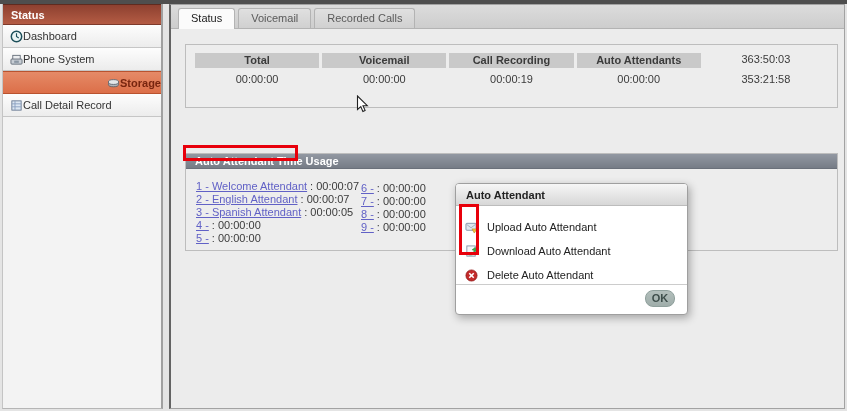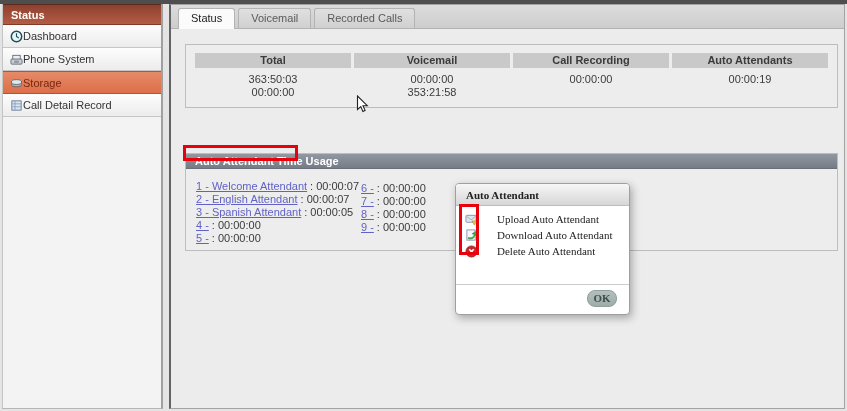--- a/index.html
+++ b/index.html
@@ -26,22 +26,22 @@
     background:linear-gradient(#8d4030,#b45c44);
     border-top:1px solid #5f2b1f; border-bottom:1px solid #7e3a2b;
   }
   .side-item {
     height:23px; display:flex; align-items:center; gap:0; padding-left:7px;
     background:linear-gradient(#fdfdfd,#ececec);
     border-bottom:1px solid #c6c6c6; color:#333; cursor:pointer;
   }
   .side-item.selected {
     background:linear-gradient(#e58a67,#dc6f49);
-    color:#78250f; font-weight:normal;
-    border-top:1px solid #b9532f; border-bottom:1px solid #b9532f;
+    color:#78250f; font-weight:bold;
+    border-top:1px solid #b9532f; border-bottom:1px solid #b9532f;justify-content:flex-end;
   }
   .icon13 { width:13px; height:13px; flex:0 0 13px; display:block; }
 
   
   .main {
     position:absolute; left:169px; top:4px; width:676px; height:405px;
     background:#ececec;
     border:1px solid #a2a2a2; border-left:2px solid #636363;
   }
   .tabbar {
@@ -62,50 +62,50 @@
     background:#ededed; border:1px solid #bdbdbd;
   }
   #total-usage { top:39px; height:64px; }
   #attendant-usage { top:115px; height:98px;margin-top:33px; }
   .section-header {
     height:15px; line-height:15px; padding-left:9px;
     color:#fff; font-weight:bold;
     background:linear-gradient(#9298a2,#767c86);
     border-bottom:1px solid #6a707a;
   }
-  .usage-table { margin:8px 9px 0; display:grid; grid-template-columns:repeat(4,1fr); column-gap:3px; }
+  .usage-table { margin:8px 9px 0; display:grid; grid-template-columns:repeat(5,1fr); column-gap:3px; }
   .usage-table .th {
     background:#c9c9c9; font-weight:bold; color:#3b3b3b;
     text-align:center; height:15px; line-height:15px; margin-bottom:5px;
   }
   .usage-table .td { text-align:center; color:#3b3b3b; height:13px; line-height:13px; }
 
   .att-col { position:absolute; top:26px; }
   .att-col1 { left:10px; }
   .att-col2 { left:175px; top:28px; }
   .att-row { height:13px; line-height:13px; white-space:nowrap; }
   .att-link { color:#6161c6; text-decoration:underline; cursor:pointer; }
   .att-time { color:#3b3b3b; margin-left:3px; }
 
   
   .dialog {
-    position:absolute; left:455px; top:183px; width:175px; height:132px;
+    position:absolute; left:455px; top:183px; width:233px; height:132px;
     background:#fff; border:1px solid #9f9f9f; border-radius:4px;
-    box-shadow:2px 3px 8px rgba(0,0,0,0.3); z-index:10;font-family:Liberation Serif, serif;
+    box-shadow:2px 3px 8px rgba(0,0,0,0.3); z-index:10;
   }
   .dialog-title {
     height:22px; line-height:22px; padding-left:10px;
     font-weight:bold; color:#222;
     background:linear-gradient(#f6f6f6,#d7d7d7);
     border-bottom:1px solid #bcbcbc; border-radius:3px 3px 0 0;
   }
   .dialog-body { padding-top:5px; }
   .dialog-item {
-    display:flex; align-items:center; gap:19px; height:16px; padding-left:9px;
-    color:#222; cursor:pointer;
+    display:flex; align-items:center; gap:9px; height:16px; padding-left:9px;
+    color:#222; cursor:pointer;margin-top:8px;
   }
   .dialog-sep { position:absolute; left:0; top:100px; width:100%; border-top:1px solid #cccccc; }
   .ok-button {
     position:absolute; right:12px; top:106px; width:30px; height:17px;
     background:linear-gradient(#b3bfbc,#9fadaa);
     border:1px solid #8fa09c; border-radius:8px;
     color:#3e4e4b; font-weight:bold; text-align:center; line-height:15px;
     cursor:pointer;
   }
 

